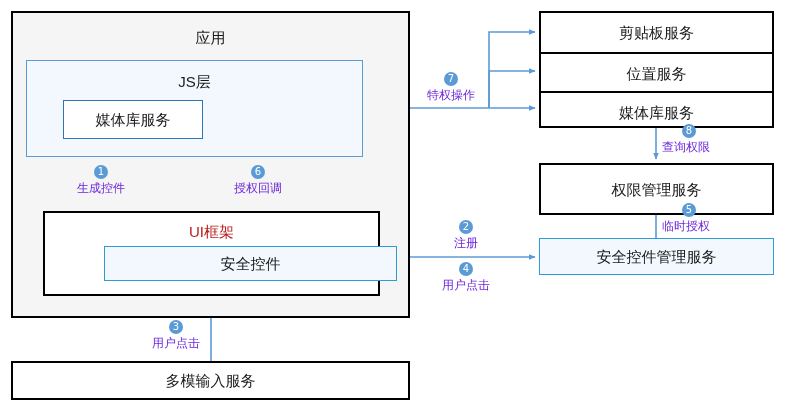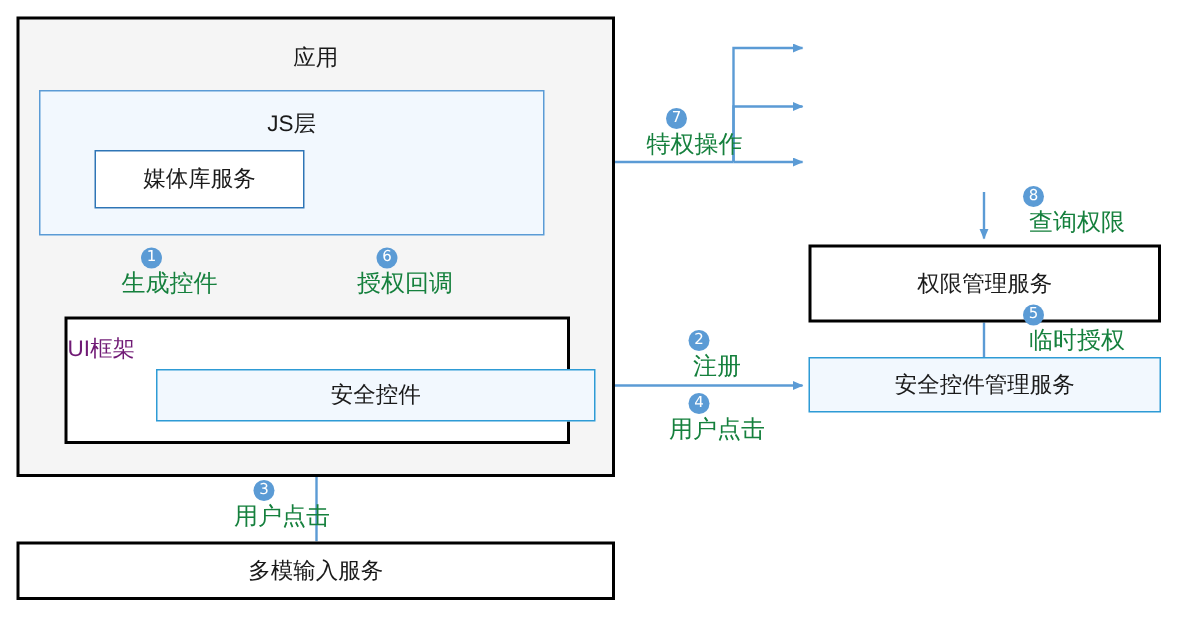--- a/index.html
+++ b/index.html
@@ -43,21 +43,21 @@
     border:1px solid #2e75b6;background:#ffffff;
   }
 
   
   .ui-box{
     left:43px;top:211px;width:337px;height:85px;
     border:2px solid #000;background:#ffffff;display:block;
   }
   .ui-title{
     position:absolute;left:0;top:10px;width:100%;
-    text-align:left;font-size:15px;color:#701a75;
+    text-align:center;font-size:15px;color:#b91c1c;
   }
   .sec-ctrl-box{
     left:65px;top:246px;width:293px;height:35px;
     border:1px solid #2e9bd5;background:#f2f8fe;margin-left:39px;
   }
 
   
   .mmi-box{
     left:11px;top:361px;width:399px;height:39px;
     border:2px solid #000;background:#ffffff;
@@ -90,21 +90,21 @@
   .edge-label{
     position:absolute;display:flex;flex-direction:column;align-items:center;
     line-height:1;white-space:nowrap;
   }
   .edge-label .num{
     width:14px;height:14px;border-radius:50%;
     background:#5b9bd5;color:#fff;font-size:10px;
     display:flex;align-items:center;justify-content:center;
     margin-bottom:3px;font-family:"DejaVu Sans",sans-serif;
   }
-  .edge-label .txt{font-size:16px;color:#15803d;margin-left:24px;}
+  .edge-label .txt{font-size:12px;color:#6d28d9;}
 
   svg.wires{position:absolute;left:0;top:0;width:785px;height:419px;pointer-events:none;}
 </style>
 </head>
 <body>
 
 <div id="stage">
 
   <svg class="wires" viewBox="0 0 785 419">
     <defs>
@@ -149,20 +149,31 @@
   </div>
 
   <div class="box sec-ctrl-box">
     <span class="box-label">安全控件</span>
   </div>
 
   <div class="box mmi-box">
     <span class="box-label">多模输入服务</span>
   </div>
 
+  <div class="box svc-stack">
+    <div class="svc-row r0">
+      <span class="box-label">剪贴板服务</span>
+    </div>
+    <div class="svc-row r1">
+      <span class="box-label">位置服务</span>
+    </div>
+    <div class="svc-row r2">
+      <span class="box-label">媒体库服务</span>
+    </div>
+  </div>
 
   <div class="box perm-box">
     <span class="box-label">权限管理服务</span>
   </div>
 
   <div class="box secmgr-box">
     <span class="box-label">安全控件管理服务</span>
   </div>
 
   <div class="edge-label" style="left:75px;top:165px;width:52px;">

